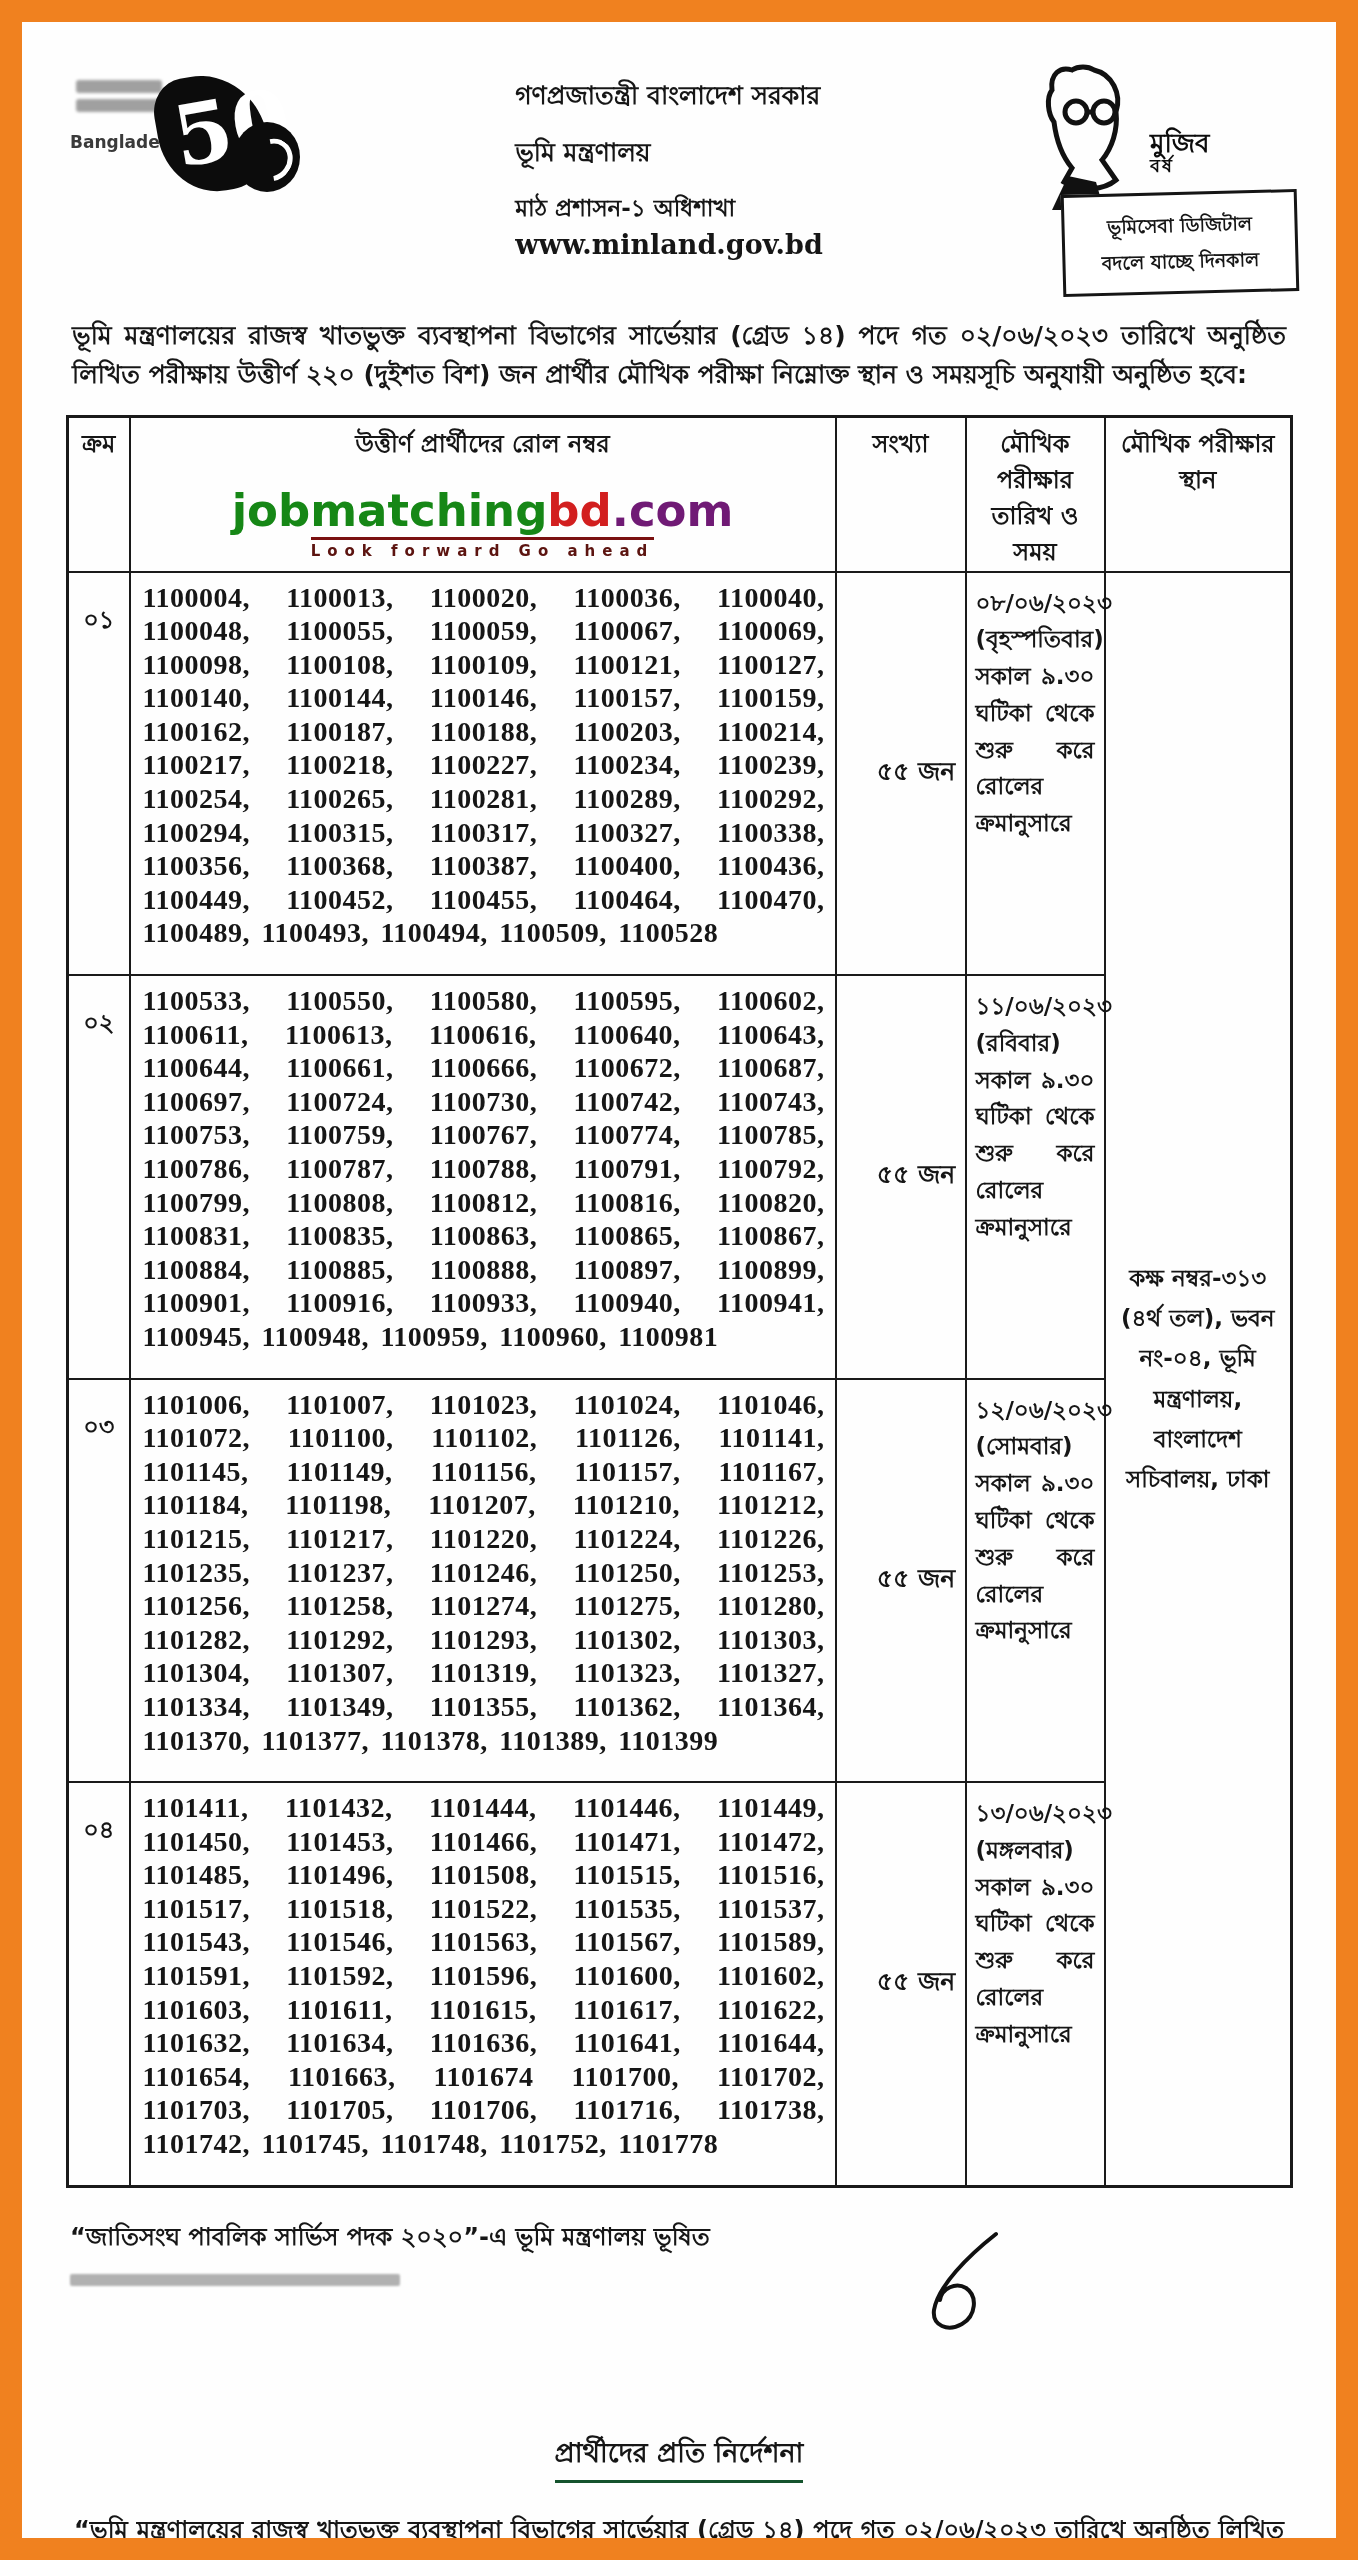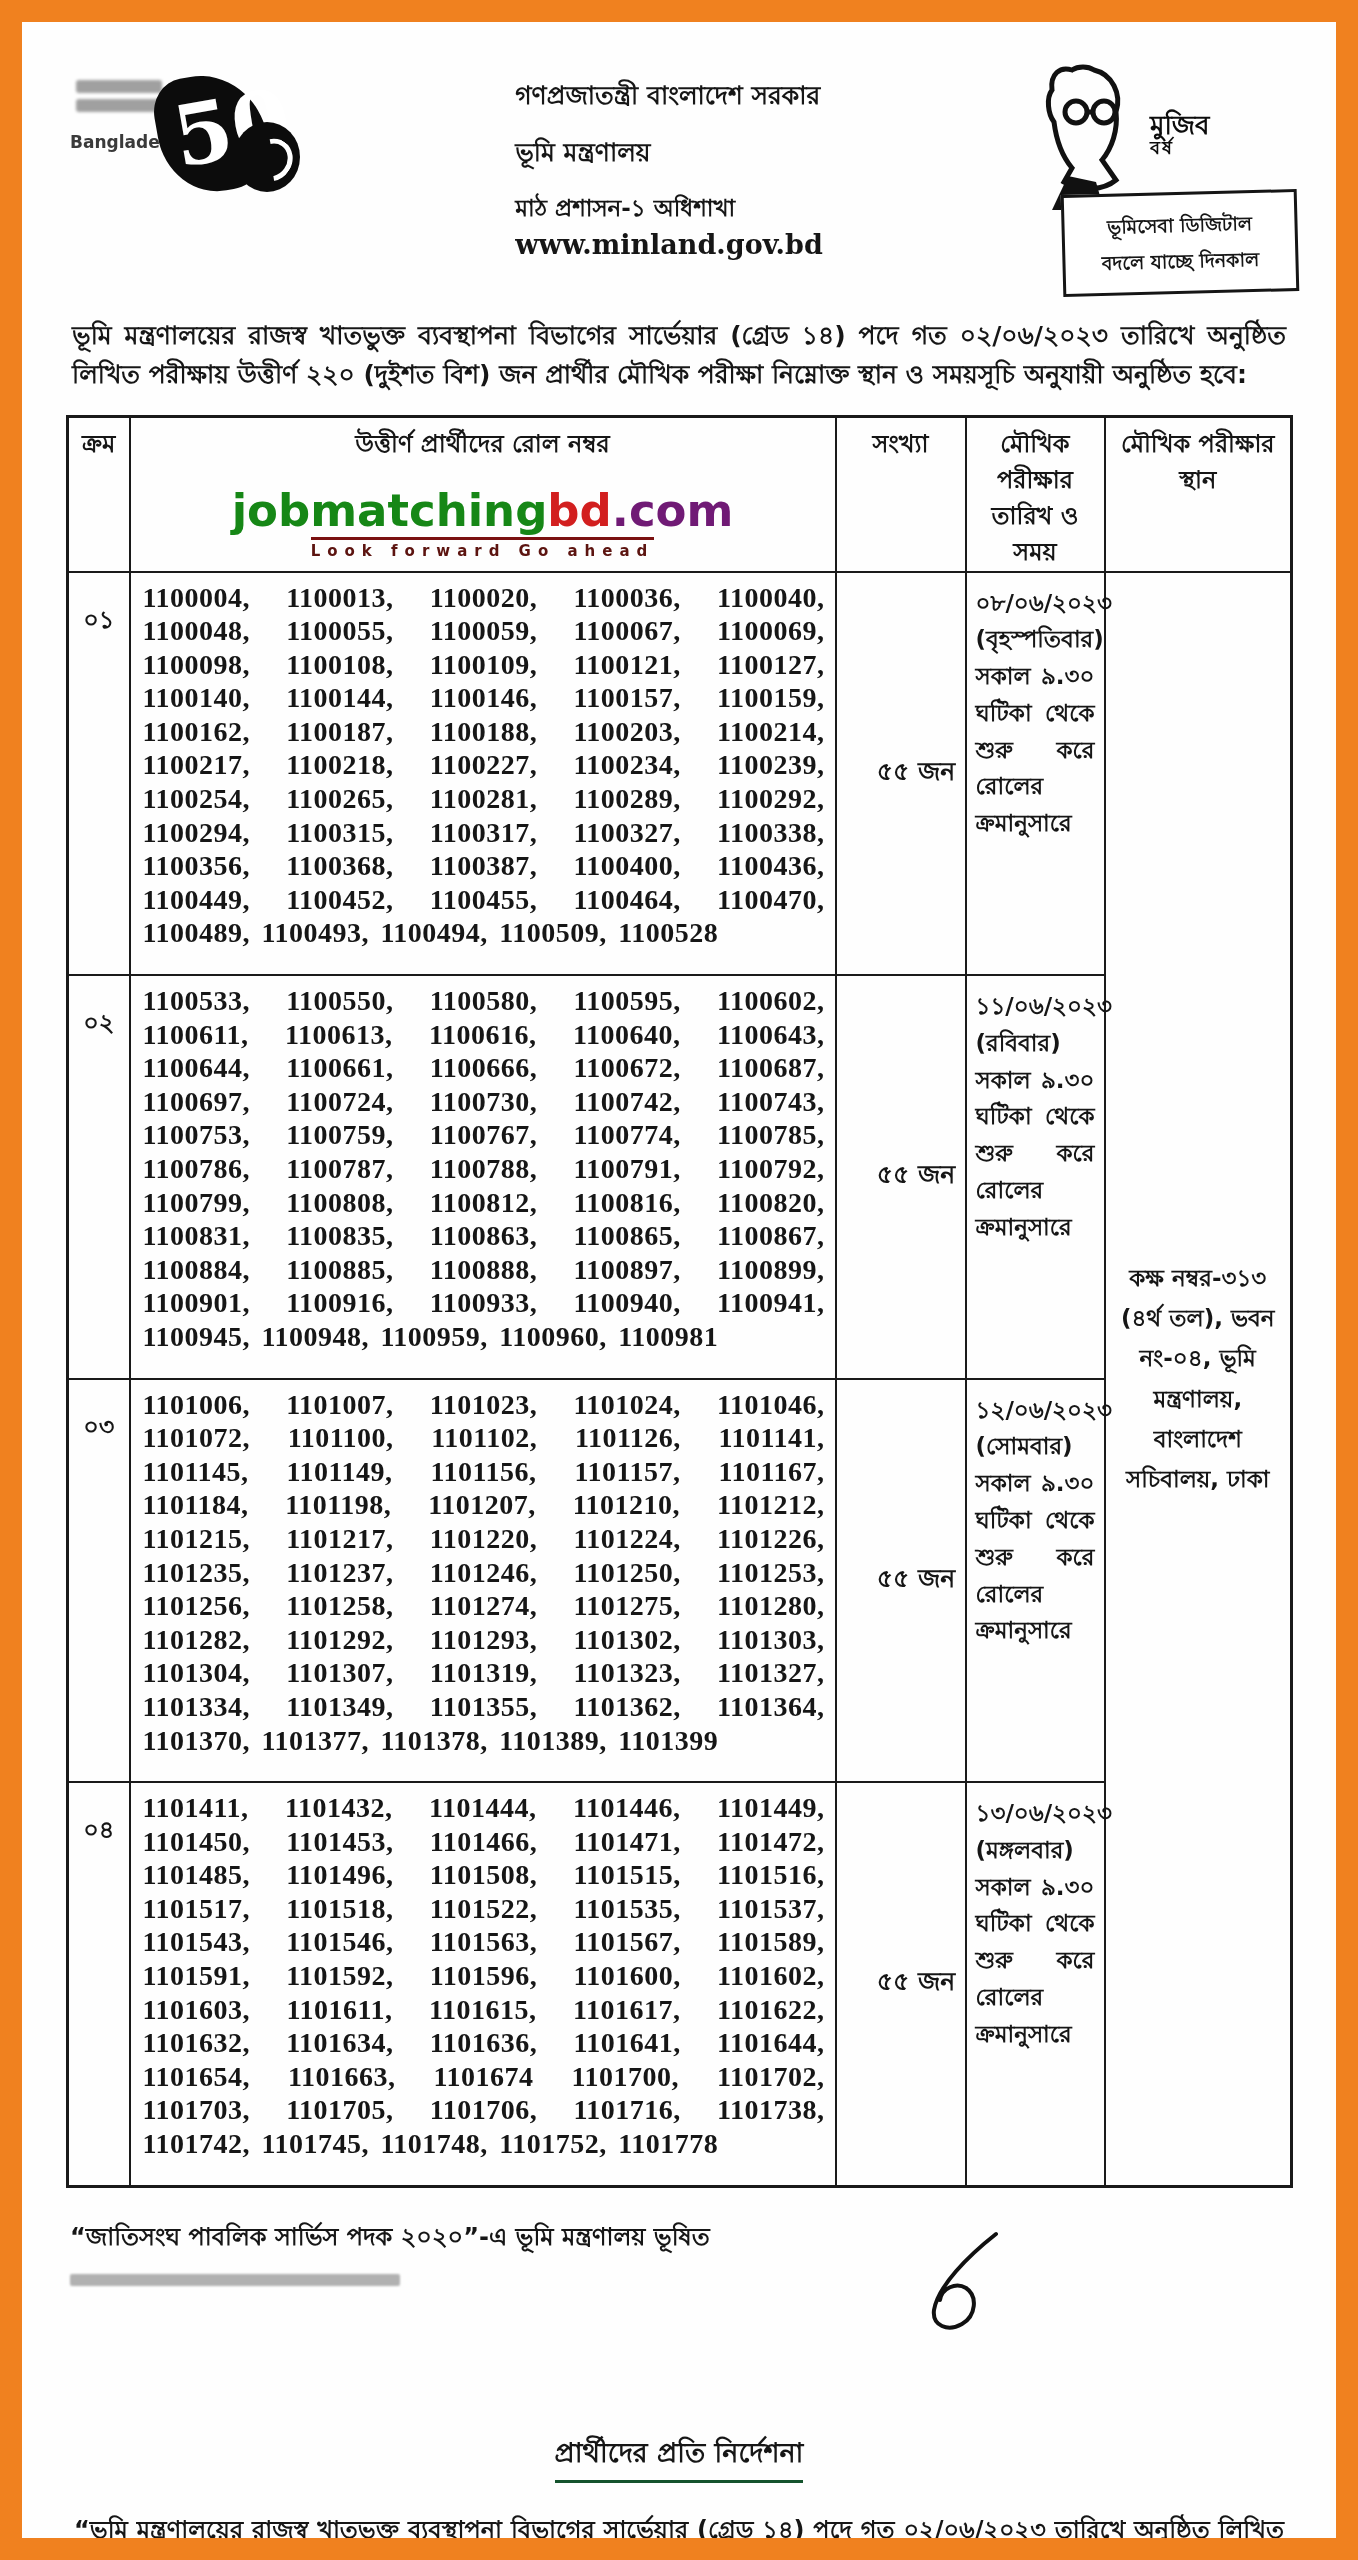--- a/index.html
+++ b/index.html
@@ -27,21 +27,21 @@
   .ring::after { content:""; position:absolute; left:18px; top:16px; width:30px; height:34px; border-radius:50%; border:5px solid #fff; border-left-color:transparent; border-bottom-color:transparent; transform:rotate(35deg); }
 
   .hdr-center { text-align:left; padding-top:20px; }
   .hc1 { font-size:25px; font-weight:700; }
   .hc2 { font-size:25px; font-weight:700; margin-top:14px; }
   .hc3 { font-size:23px; font-weight:700; margin-top:14px; }
   .hc4 { font-size:27px; font-weight:700; font-family:"DejaVu Serif", serif; }
 
   .hdr-right { position:relative; width:250px; height:235px; }
   .portrait { position:absolute; left:0; top:8px; }
-  .mujib-label { position:absolute; left:108px; top:56px; font-size:26px; font-weight:900; line-height:1.05; color:#0c0c0c; }
+  .mujib-label { position:absolute; left:108px; top:74px; font-size:26px; font-weight:900; line-height:1.05; color:#0c0c0c; }
   .mujib-label .small { font-size:18px; font-weight:700; letter-spacing:2px; }
   .slogan-box { position:absolute; left:20px; top:136px; width:218px; border:3px solid #151515; padding:12px 6px; text-align:center; transform:rotate(-1.5deg); background:#fff; }
   .slogan-box div { font-size:19px; font-weight:700; line-height:1.9; }
 
   
   .intro { margin:26px 6px 20px 6px; font-size:25px; font-weight:700; line-height:1.55; text-align:justify; }
 
   
   table.sched { width:1224px; border-collapse:collapse; table-layout:fixed; border:3px solid #1a1a1a; }
   .sched th, .sched td { border:2px solid #1a1a1a; }

